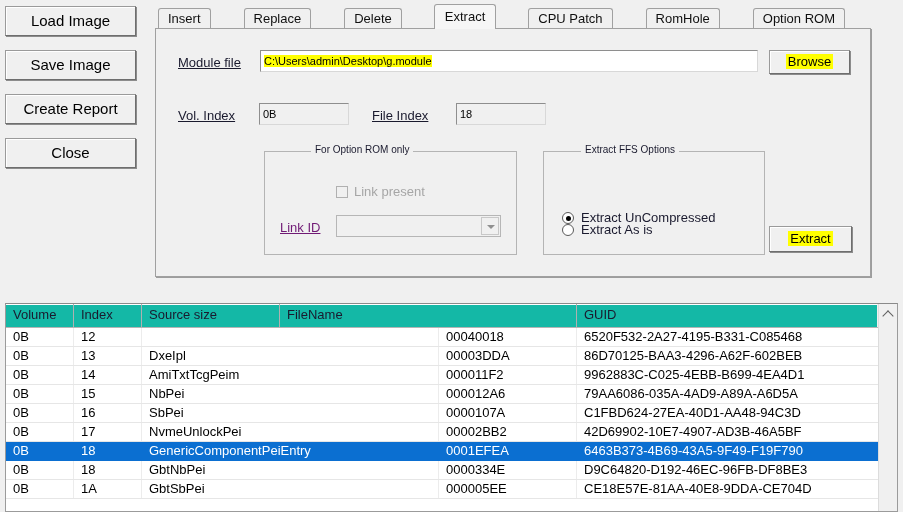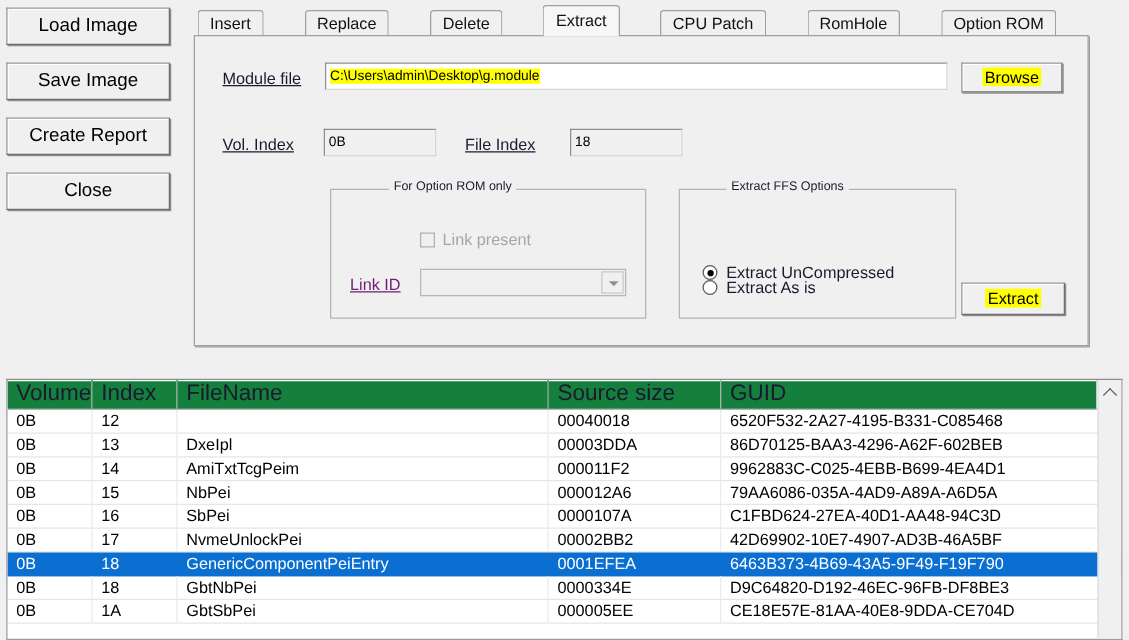--- a/index.html
+++ b/index.html
@@ -243,25 +243,25 @@
   }
   .lv-header {
     display: flex;
     height: 23px;
     background: #f0f0f0;
     border-bottom: 1px solid #b5b5b5;
   }
   .lv-header .hcell {
     border-right: 1px solid #b0b0b0;
     box-sizing: border-box;
-    font-size: 18px;
+    font-size: 13px;
     color: #1a1a2e;
     line-height: 21px;
     padding-left: 7px;
-    background: #15803d;
+    background: #14b8a6;
     box-shadow: inset 0 1px 0 #ffffff;
     overflow: hidden;
     white-space: nowrap;
     cursor: default;
   }
   .lv-body { position: relative; }
   .lv-row {
     display: flex;
     height: 19px;
     border-bottom: 1px solid #e6e6e6;
@@ -386,22 +386,22 @@
     </div>
 
   </div>
 </div>
 
 <div class="listview">
 
   <div class="lv-header">
     <div class="hcell col-volume">Volume</div>
     <div class="hcell col-index">Index</div>
+    <div class="hcell col-size">Source size</div>
     <div class="hcell col-name">FileName</div>
-    <div class="hcell col-size">Source size</div>
     <div class="hcell col-guid">GUID</div>
   </div>
 
   <div class="lv-body" id="lv-body">
       <div class="lv-row">
         <div class="cell col-volume">0B</div>
         <div class="cell col-index">12</div>
         <div class="cell col-name"></div>
         <div class="cell col-size">00040018</div>
         <div class="cell col-guid">6520F532-2A27-4195-B331-C085468</div>

